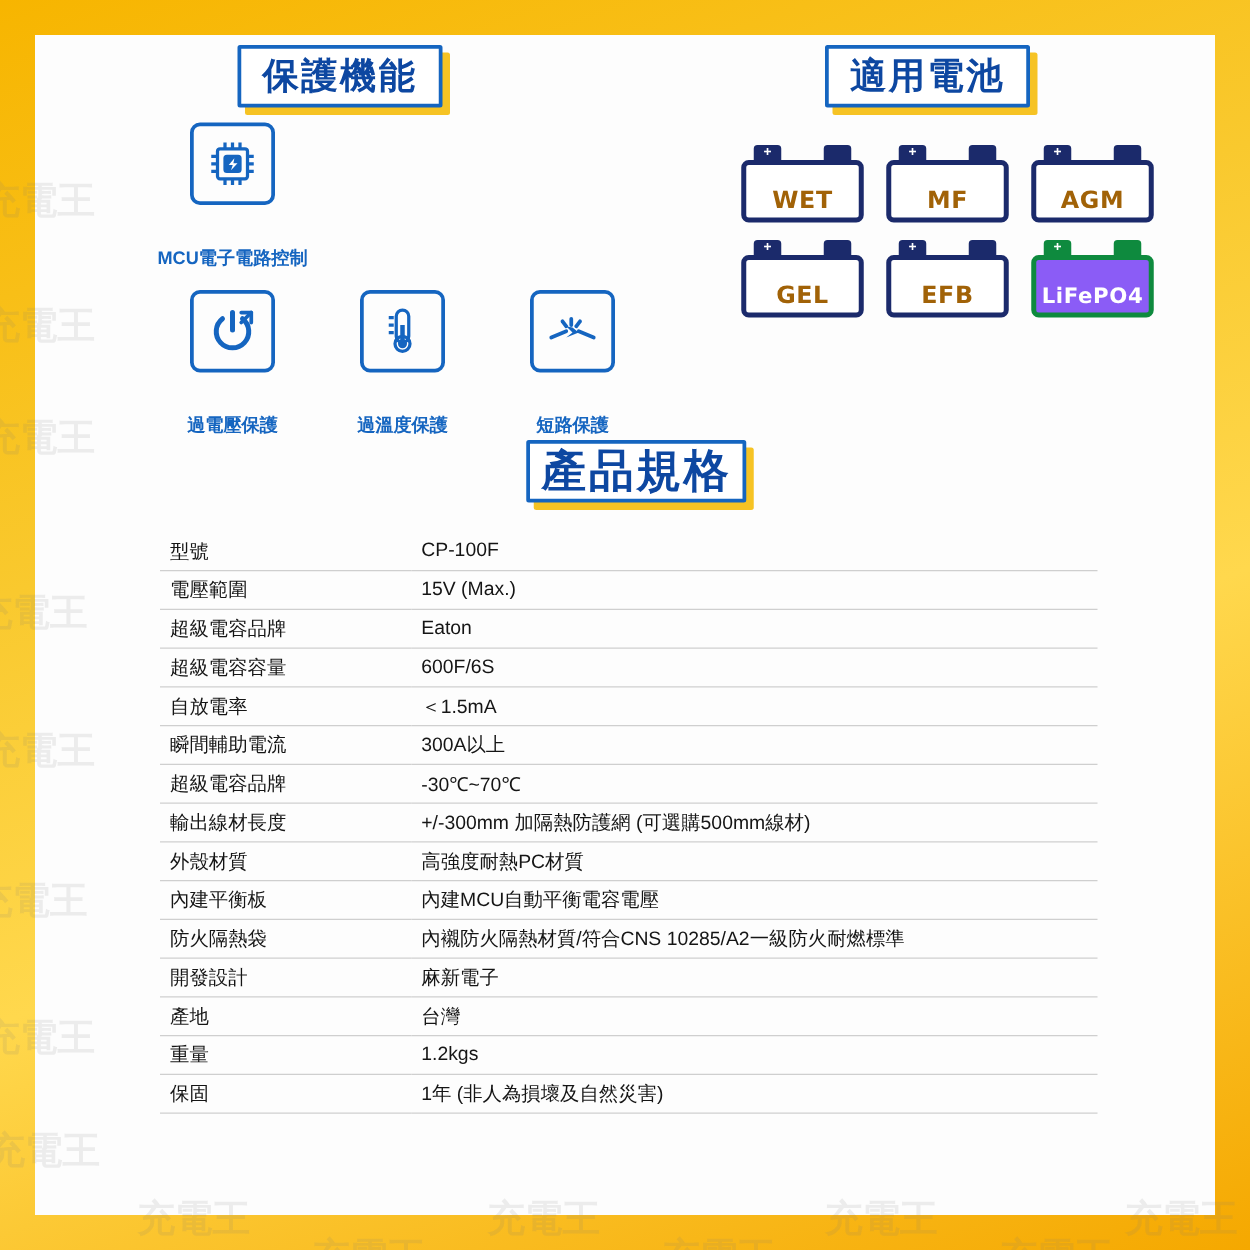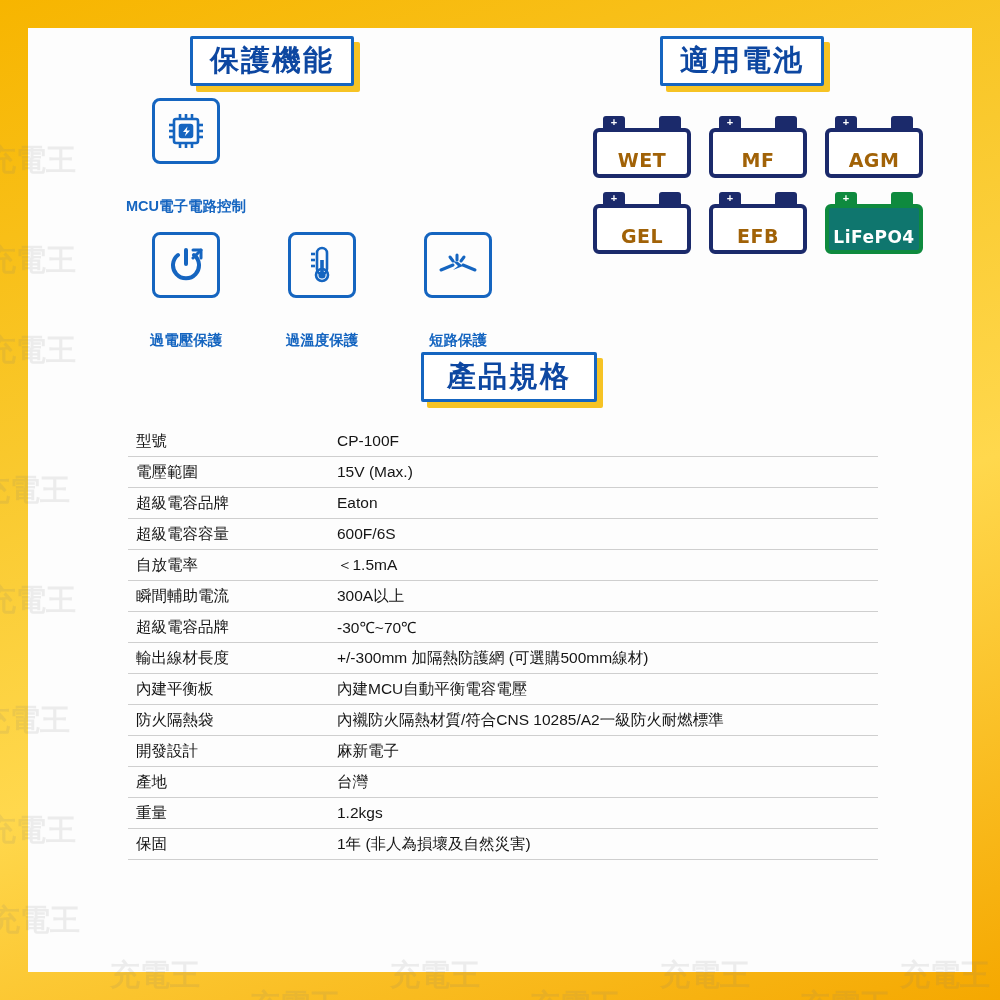--- a/index.html
+++ b/index.html
@@ -72,21 +72,21 @@
     top: 36px;
     width: 158px;
     height: 44px;
     font-size: 29px;
   }
   #banner-spec {
     left: 421px;
     top: 352px;
     width: 170px;
     height: 44px;
-    font-size: 29px;
+    font-size: 36px;
   }
   
   #top-panel {
     position: absolute;
     left: 28px;
     top: 58px;
     width: 944px;
     height: 280px;
     background: #fdfdfd;
     z-index: 3;
@@ -175,21 +175,21 @@
   .batt .term.left { left: 10px; }
   .batt .term.right { left: 66px; }
   .batt .txt {
     font-size: 19px;
     font-weight: bold;
     color: #a16207;
     letter-spacing: 0.5px;
     padding-bottom: 3px;
     font-family: "DejaVu Sans", sans-serif;
   }
-  .batt.green .body { border-color: #0e8a3e; background: #0f766e; }
+  .batt.green .body { border-color: #0e8a3e; background: #8b5cf6; }
   .batt.green .term { background: #0e8a3e; }
   .batt.green .txt { color: #ffffff; font-size: 17px; }
   
   #spec-panel {
     position: absolute;
     left: 28px;
     top: 374px;
     width: 944px;
     height: 570px;
     background: #fdfdfd;
@@ -402,20 +402,24 @@
           </tr>
         <tr>
             <td class="k">超級電容品牌</td>
             <td class="v">-30℃~70℃</td>
           </tr>
         <tr>
             <td class="k">輸出線材長度</td>
             <td class="v">+/-300mm 加隔熱防護網 (可選購500mm線材)</td>
           </tr>
         <tr>
+            <td class="k">外殼材質</td>
+            <td class="v">高強度耐熱PC材質</td>
+          </tr>
+        <tr>
             <td class="k">內建平衡板</td>
             <td class="v">內建MCU自動平衡電容電壓</td>
           </tr>
         <tr>
             <td class="k">防火隔熱袋</td>
             <td class="v">內襯防火隔熱材質/符合CNS 10285/A2一級防火耐燃標準</td>
           </tr>
         <tr>
             <td class="k">開發設計</td>
             <td class="v">麻新電子</td>

